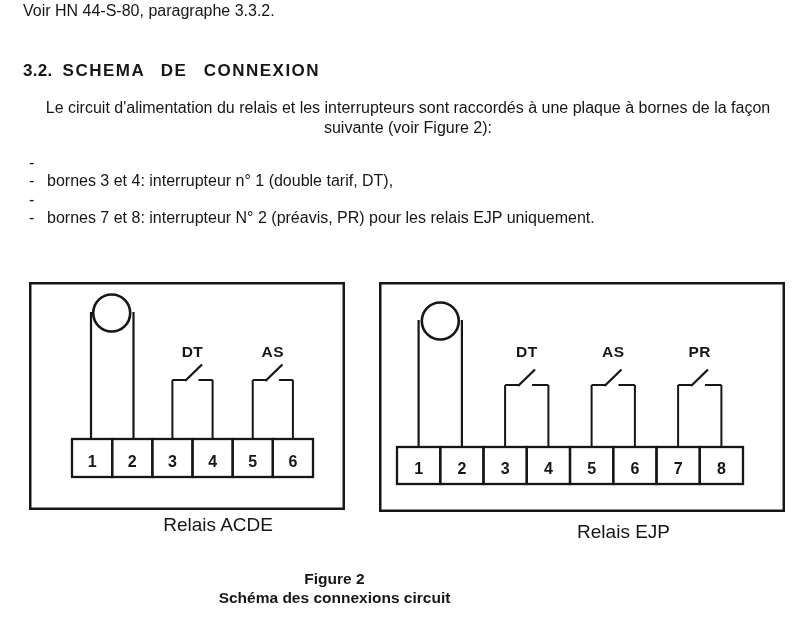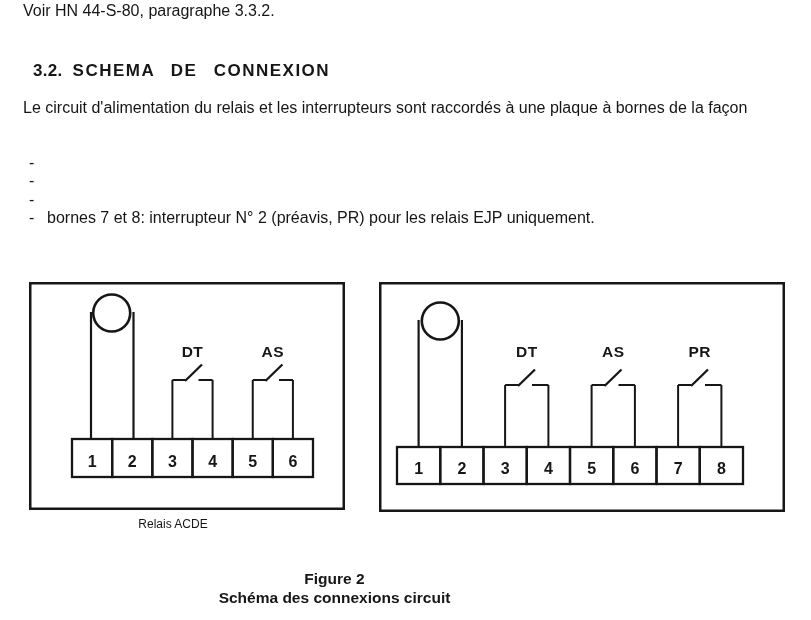--- a/index.html
+++ b/index.html
@@ -12,52 +12,52 @@
     overflow: hidden;
     -webkit-font-smoothing: antialiased;
   }
   .page { position: absolute; inset: 0; }
 
   .intro {
     position: absolute; left: 23px; top: 1px;
     font-size: 16px; line-height: 20px; margin: 0;
   }
   .heading {
-    position: absolute; left: 33px; top: 61px;
+    position: absolute; left: 23px; top: 61px;
     font-size: 17px; font-weight: 700; line-height: 20px; margin: 0;
     letter-spacing: 0.3px;
   }
   .heading .heading-title {
     margin-left: 10px;
     letter-spacing: 1.5px;
     word-spacing: 10px;
   }
   .para {
     position: absolute; left: 23px; top: 98px; width: 770px;
-    font-size: 16px; line-height: 20px; margin: 0;
+    font-size: 16px; line-height: 20px; margin: 0; text-align: center;
   }
   .term-list {
     position: absolute; left: 23px; top: 154px; width: 770px;
     margin: 0; padding: 0; list-style: none;
     font-size: 16px;
   }
   .term-list li {
     display: flex; line-height: 18.3px; margin: 0;
   }
   .term-list .dash {
     flex: 0 0 24px; padding-left: 6px; box-sizing: border-box;
   }
 
   .diagram { position: absolute; }
   #diag-acde { left: 29px; top: 282px; }
   #diag-ejp  { left: 379px; top: 282px; }
 
   .diag-label {
-    position: absolute; width: 200px; text-align: center;
-    font-size: 12px; line-height: 19px;
+    position: absolute; width: 200px; text-align: right;
+    font-size: 19px; line-height: 19px;
   }
   #label-acde { left: 73px;  top: 515px; }
   #label-ejp  { left: 470px; top: 522px; }
 
   .caption {
     position: absolute; left: 0; top: 570px; width: 669px;
     text-align: center; font-size: 15.5px; font-weight: 700;
     line-height: 18.5px;
   }
 
@@ -77,28 +77,29 @@
 </style>
 </head>
 <body>
 
 <div class="page">
 
   <p class="intro">Voir HN 44-S-80, paragraphe 3.3.2.</p>
 
   <h2 class="heading"><span>3.2.</span><span class="heading-title">SCHEMA DE CONNEXION</span></h2>
 
-  <p class="para"><span>Le circuit d'alimentation du relais et les interrupteurs sont raccordés à une plaque à bornes de la façon</span><br></p>
+  <p class="para"><span>Le circuit d'alimentation du relais et les interrupteurs sont raccordés à une plaque à bornes de la façon</span><br><span>suivante (voir Figure 2):</span></p>
 
   <ul class="term-list">
     <li>
         <span class="dash">-</span>
       </li>
     <li>
         <span class="dash">-</span>
+        <span>bornes 3 et 4: interrupteur n° 1 (double tarif, DT),</span>
       </li>
     <li>
         <span class="dash">-</span>
       </li>
     <li>
         <span class="dash">-</span>
         <span>bornes 7 et 8: interrupteur N° 2 (préavis, PR) pour les relais EJP uniquement.</span>
       </li>
   </ul>
 
@@ -195,19 +196,20 @@
       <text class="svg-digit" x="126.1" y="192">3</text>
       <text class="svg-digit" x="169.4" y="192">4</text>
       <text class="svg-digit" x="212.6" y="192">5</text>
       <text class="svg-digit" x="255.9" y="192">6</text>
       <text class="svg-digit" x="299.1" y="192">7</text>
       <text class="svg-digit" x="342.4" y="192">8</text>
     </g>
   </svg>
 
   <div class="diag-label" id="label-acde">Relais ACDE</div>
+  <div class="diag-label" id="label-ejp">Relais EJP</div>
 
   <div class="caption">
     <div>Figure 2</div>
     <div>Schéma des connexions circuit</div>
   </div>
 
 </div>
 
 </body></html>

